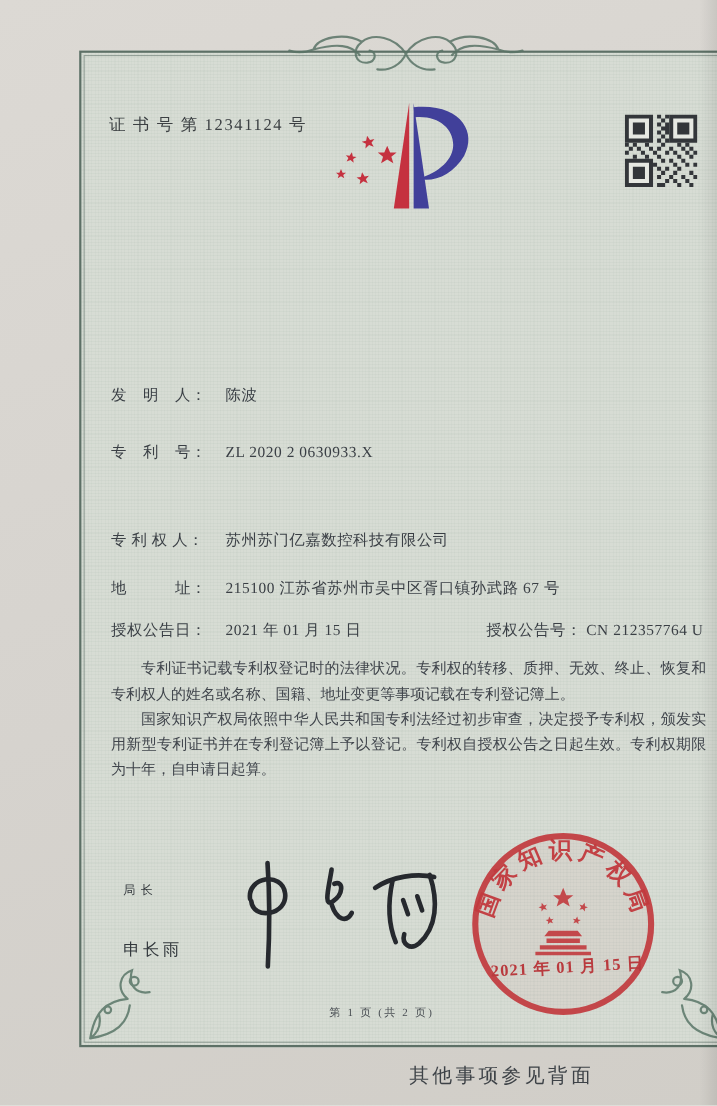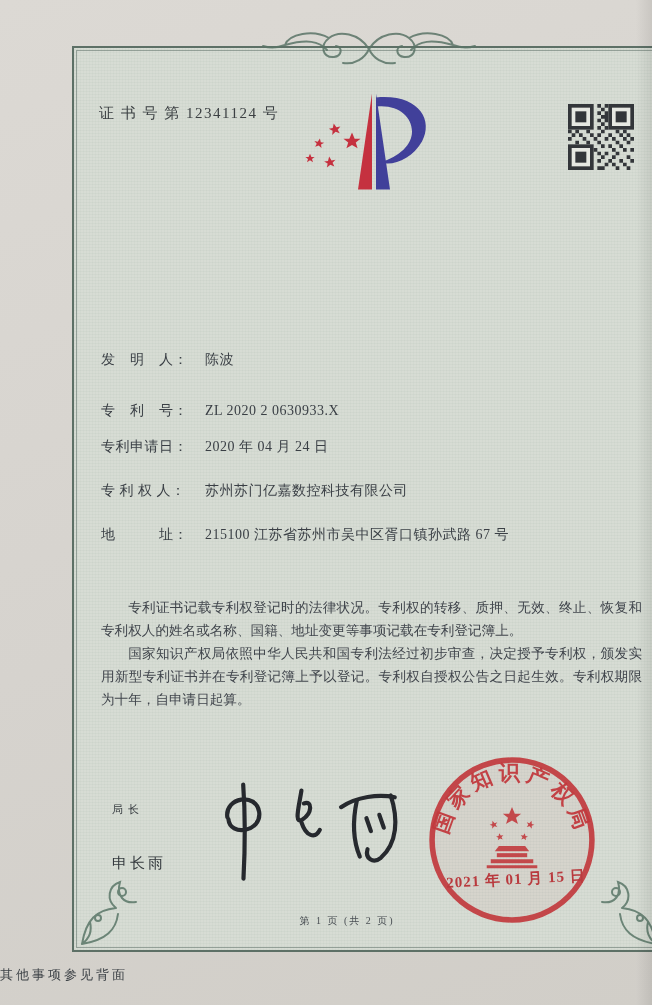--- a/index.html
+++ b/index.html
@@ -36,22 +36,22 @@
   .sig-name{position:absolute;left:38px;top:806px;font-size:15px;letter-spacing:3px;color:#33383d;}
   .signature{position:absolute;left:128px;top:728px;width:230px;height:118px;transform:rotate(-2deg);}
   .seal{position:absolute;left:352px;top:706px;width:172px;height:172px;}
   .seal-date{position:absolute;left:356px;top:822px;width:172px;text-align:center;
     font-size:15px;font-weight:bold;color:#b93a3e;letter-spacing:1px;transform:rotate(-3deg);white-space:nowrap;}
   .page-info{position:absolute;left:0;right:44px;top:866px;text-align:center;font-size:10px;color:#494e53;letter-spacing:2px;}
   .ornament{position:absolute;left:185px;top:-23px;width:220px;height:46px;}
   .corner{position:absolute;width:76px;height:76px;top:824px;}
   .corner.cl{left:2px;}
   .corner.cr{left:512px;transform:scaleX(-1);}
-  .back-note{position:absolute;left:0;right:112px;top:966px;text-align:left;
-    font-size:13px;color:#3d4247;letter-spacing:3px;}
+  .back-note{position:absolute;left:0;right:112px;top:966px;text-align:right;
+    font-size:18px;color:#3d4247;letter-spacing:3px;}
 </style>
 </head>
 <body>
 
 <div class="cert">
 
   <svg class="ornament" viewBox="0 0 220 46">
     <g fill="none" stroke="#5a7467" stroke-width="2" stroke-linecap="round" opacity=".85">
       <path d="M110,24 C100,8 80,5 70,13 C60,21 64,33 75,32 C83,31 84,22 77,21 M70,13 C54,4 30,9 26,20 C48,14 60,16 68,25 M110,24 C106,33 96,40 84,38 M26,20 C18,23 10,23 4,21"></path>
       <g transform="translate(220,0) scale(-1,1)">
@@ -110,31 +110,35 @@
 
 
   <div class="row r1">
     <span class="lbl">发　明　人：</span>
     <span class="val">陈波</span>
   </div>
   <div class="row r2">
     <span class="lbl">专　利　号：</span>
     <span class="val">ZL 2020 2 0630933.X</span>
   </div>
-  <div class="row r3">
-    <span class="lbl">专利申请日：</span>
-    <span class="val">2020 年 04 月 24 日</span>
-  </div>
   <div class="row r4">
     <span class="lbl">专 利 权 人：</span>
     <span class="val">苏州苏门亿嘉数控科技有限公司</span>
   </div>
   <div class="row r5">
     <span class="lbl">地　　　址：</span>
     <span class="val">215100 江苏省苏州市吴中区胥口镇孙武路 67 号</span>
+  </div>
+  <div class="row r6">
+    <span class="lbl">授权公告日：</span>
+    <span class="val">2021 年 01 月 15 日</span>
+    <span class="grant2">
+      <span>授权公告号：</span>
+      <span>CN 212357764 U</span>
+    </span>
   </div>
 
   <div class="paras">
     <p>专利证书记载专利权登记时的法律状况。专利权的转移、质押、无效、终止、恢复和专利权人的姓名或名称、国籍、地址变更等事项记载在专利登记簿上。</p>
     <p>国家知识产权局依照中华人民共和国专利法经过初步审查，决定授予专利权，颁发实用新型专利证书并在专利登记簿上予以登记。专利权自授权公告之日起生效。专利权期限为十年，自申请日起算。</p>
   </div>
 
   <div class="sig-title">局长</div>
   <div class="sig-name">申长雨</div>
   <svg class="signature" viewBox="0 0 230 118">

